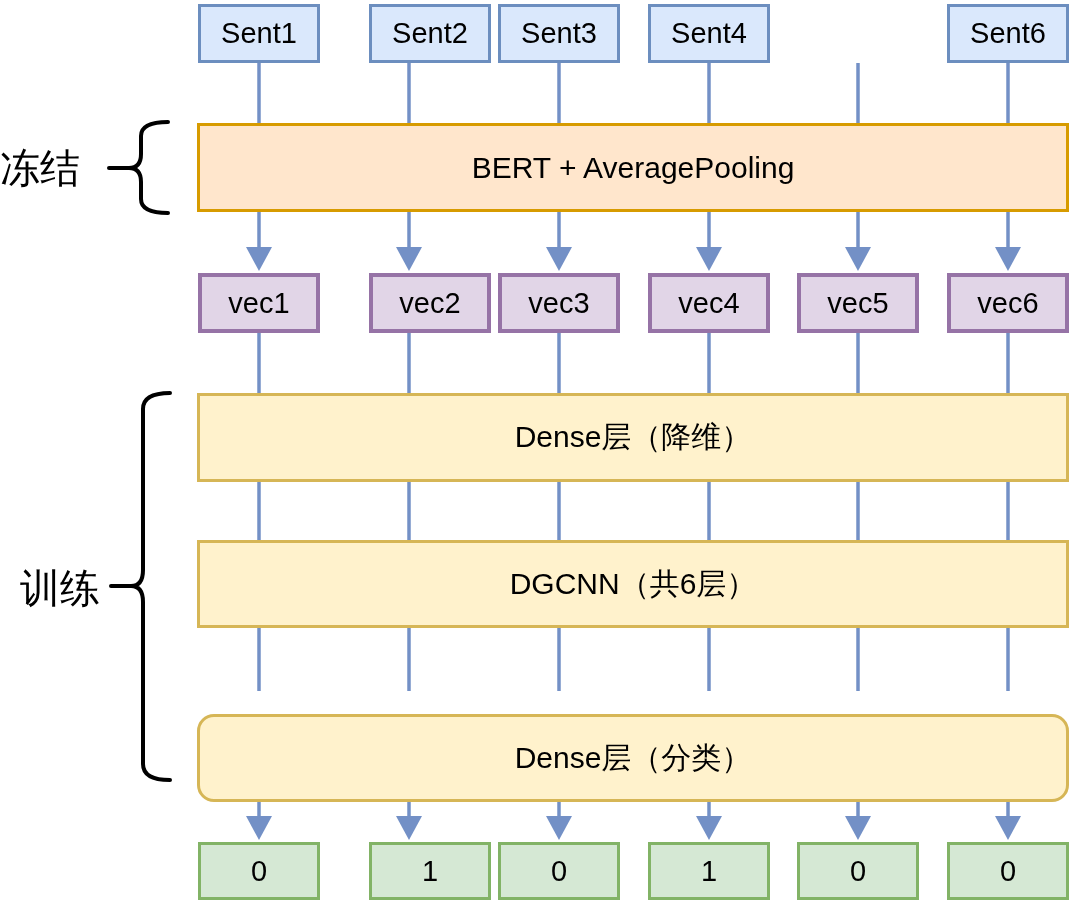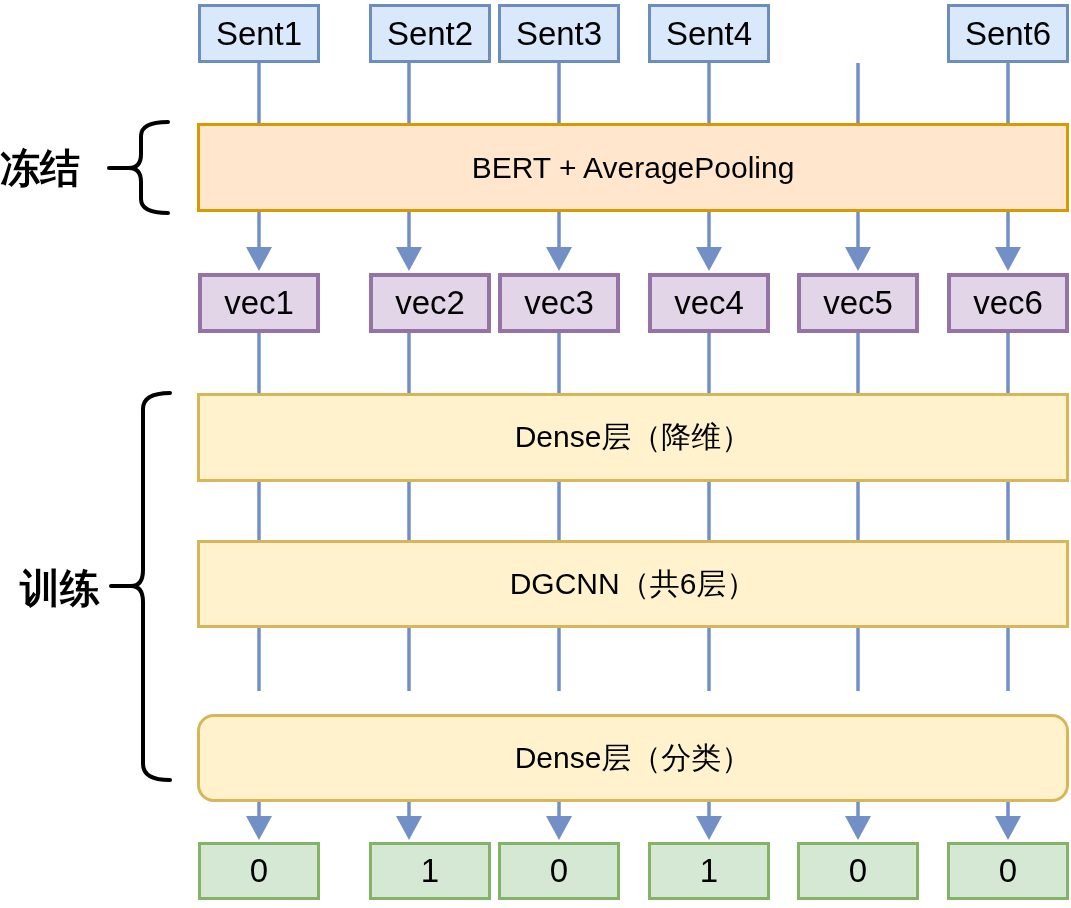--- a/index.html
+++ b/index.html
@@ -10,35 +10,35 @@
   svg.connector-layer { position:absolute; left:0; top:0; width:1071px; height:908px; }
   .conn { stroke:var(--connector); stroke-width:3.5px; }
   .arrowhead { fill:var(--connector); }
   .brace { stroke:var(--brace); stroke-width:4px; fill:none; stroke-linecap:round; stroke-linejoin:round; }
 
   .node {
     position:absolute; box-sizing:border-box;
     display:flex; align-items:center; justify-content:center;
     color:#000; text-align:center; white-space:nowrap;
   }
-  .small { width:122px; font-size:33px; }
+  .small { width:122px; font-size:29px; }
   .row-input  { top:4px;   height:59px; background:var(--input-fill);  border:3px solid var(--input-border); }
   .row-vector { top:273px; height:60px; background:var(--vector-fill); border:4px solid var(--vector-border); }
   .row-output { top:842px; height:58px; background:var(--output-fill); border:3px solid var(--output-border); }
 
   .wide { left:197px; width:872px; font-size:30px; }
   .encoder { top:123px; height:89px; background:var(--encoder-fill); border:3px solid var(--encoder-border); }
   .layer   { background:var(--layer-fill); border:3px solid var(--layer-border); }
   .layer1  { top:393px; height:89px; }
   .layer2  { top:540px; height:88px; }
   .layer3  { top:714px; height:88px;border-radius:17px; }
 
   .side-label {
     position:absolute; left:0; width:80px; text-align:left;
-    font-size:40px; font-weight:bold; color:#000; line-height:1.1;
+    font-size:40px; font-weight:normal; color:#000; line-height:1.1;
   }
   .frozen-label { top:146px; }
   .train-label  { top:566px;padding-left:20px; }
 
   .col0 { left:198px; } .col1 { left:348px;margin-left:21px; } .col2 { left:498px; }
   .col3 { left:648px; } .col4 { left:797px; } .col5 { left:947px; }
 </style>
 </head>
 <body>
 

